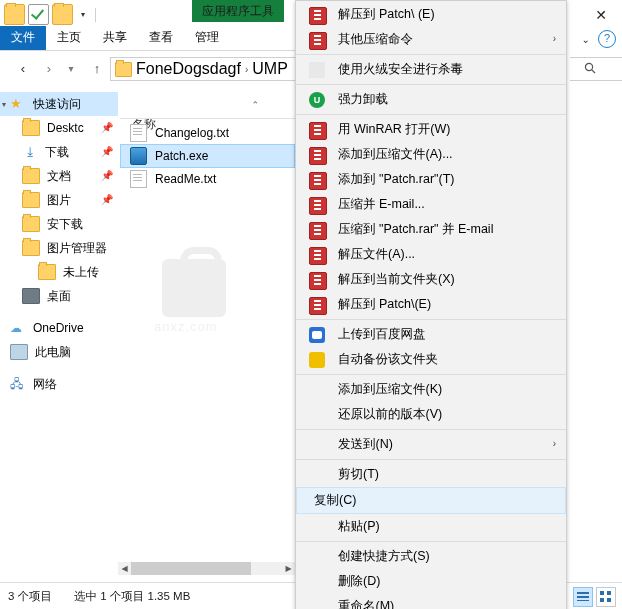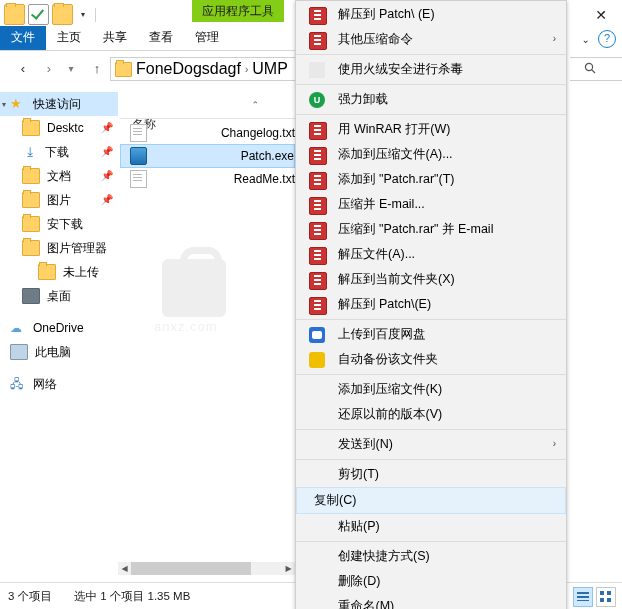--- a/index.html
+++ b/index.html
@@ -18,21 +18,21 @@
   .titlebar{position:relative;height:28px;background:#fff;}
   .qat{position:absolute;left:4px;top:4px;display:flex;align-items:center;gap:3px;}
   .qat .tile{width:19px;height:19px;border-radius:2px;position:relative;}
   .tile.folder{background:#ffd166;border:1px solid #e2a93b;}
   .tile.folder:before{content:"";position:absolute;left:1px;top:-2px;width:8px;height:3px;background:#ffd166;border:1px solid #e2a93b;border-bottom:none;border-radius:1px 1px 0 0;}
   .tile.check{background:#fff;border:1px solid #9a9a9a;}
   .tile.check:after{content:"";position:absolute;left:5px;top:2px;width:5px;height:10px;border:solid #2e9e4a;border-width:0 2px 2px 0;transform:rotate(40deg);}
   .qat .caret{width:14px;height:19px;display:flex;align-items:center;justify-content:center;font-size:8px;color:#333;}
   .qat .sep{width:1px;height:14px;background:#d0d0d0;margin:0 2px;}
 
-  .ribbon-ctx{position:absolute;left:192px;top:0;height:22px;padding:0 10px;background:#84cc16;color:#1b1b1b;font-size:12px;display:flex;align-items:center;}
+  .ribbon-ctx{position:absolute;left:192px;top:0;height:22px;padding:0 10px;background:#15803d;color:#1b1b1b;font-size:12px;display:flex;align-items:center;}
 
   
   .tabs{position:absolute;left:0;top:28px;height:22px;width:295px;display:flex;align-items:flex-end;font-size:12px;}
   .tab{padding:3px 11px 4px 11px;color:#000;}
   .tab.active{background:#0f6cbd;color:#fff;}
   .tabsline{position:absolute;left:0;top:50px;width:295px;height:1px;background:#d8d8d8;}
 
   
   .addrbar{position:absolute;left:0;top:52px;width:622px;height:30px;background:#fff;}
   .navbtn{position:absolute;top:60px;width:18px;height:18px;text-align:center;color:#7a7a7a;font-size:13px;line-height:18px;}
@@ -66,21 +66,21 @@
   .ico.fold:before{content:"";position:absolute;left:0px;top:-3px;width:6px;height:3px;background:#ffd166;border:1px solid #e2a93b;border-bottom:none;}
   .ico.dl{color:#1b7fd4;font-size:13px;line-height:14px;text-align:center;}
   .ico.screen{background:#6f7c85;border:1px solid #5a666e;border-radius:1px;}
   .ico.cloud{color:#5ba3dd;font-size:12px;line-height:14px;}
   .ico.pc{background:#bfd4e4;border:1px solid #7b9ab1;border-radius:1px;}
   .ico.net{color:#3a7bbf;font-size:12px;line-height:14px;}
   .tree-arrow{position:absolute;left:2px;top:8px;width:6px;height:8px;color:#5a5a5a;font-size:8px;}
 
   
   .filelist{position:absolute;left:120px;top:122px;width:175px;font-size:12px;}
-  .filerow{height:22px;display:flex;align-items:center;gap:8px;padding-left:10px;position:relative;justify-content:space-between;}
+  .filerow{height:22px;display:flex;align-items:center;gap:8px;padding-left:10px;position:relative;}
   .filerow.sel{background:#cde8ff;border:1px solid #99d1ff;padding-left:9px;}
   .fico{width:15px;height:16px;flex:none;position:relative;}
   .fico.txt{background:#fff;border:1px solid #b9b9b9;}
   .fico.txt:after{content:"";position:absolute;left:2px;top:3px;width:9px;height:1px;box-shadow:0 3px 0 #b9b9b9,0 6px 0 #b9b9b9;background:#b9b9b9;}
   .fico.exe{background:linear-gradient(#4aa3e0,#1f6fb2);border:1px solid #14598f;border-radius:2px;}
 
   
   .wm{position:absolute;left:148px;top:255px;width:120px;height:90px;opacity:.25;}
   .wm .bag{position:absolute;left:14px;top:4px;width:64px;height:58px;background:#bdbdbd;border-radius:6px;}
   .wm .handle{position:absolute;left:32px;top:-8px;width:28px;height:22px;border:7px solid #bdbdbd;border-bottom:none;border-radius:14px 14px 0 0;}

